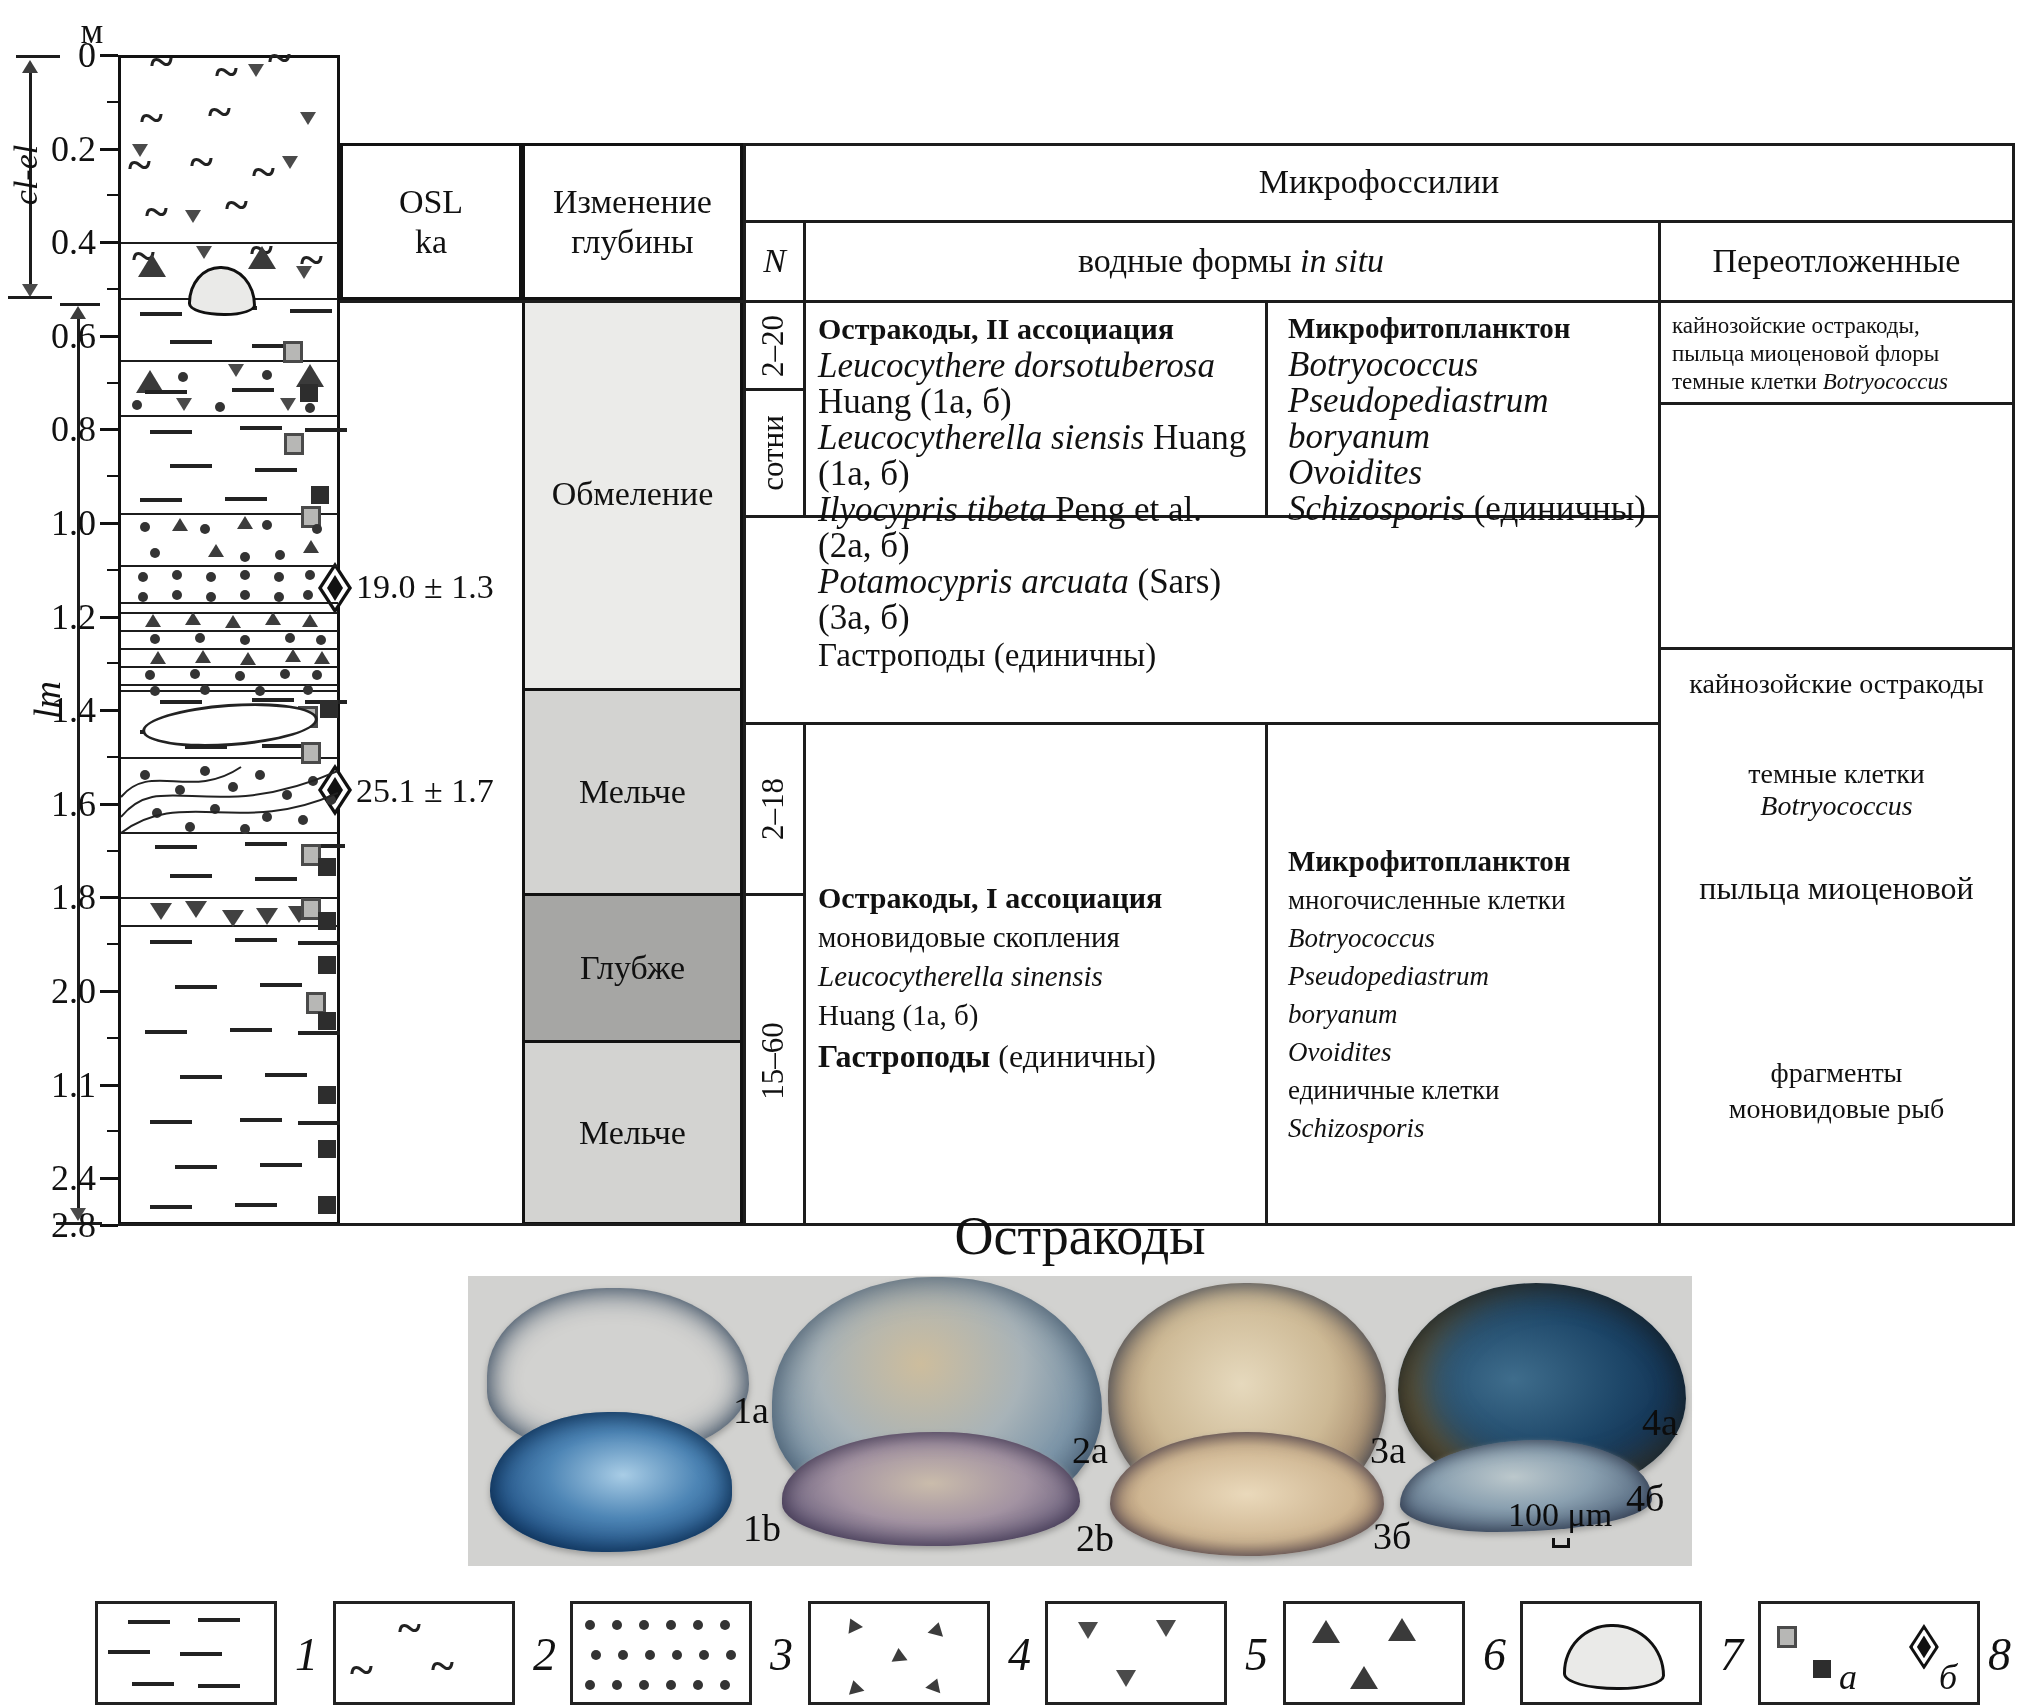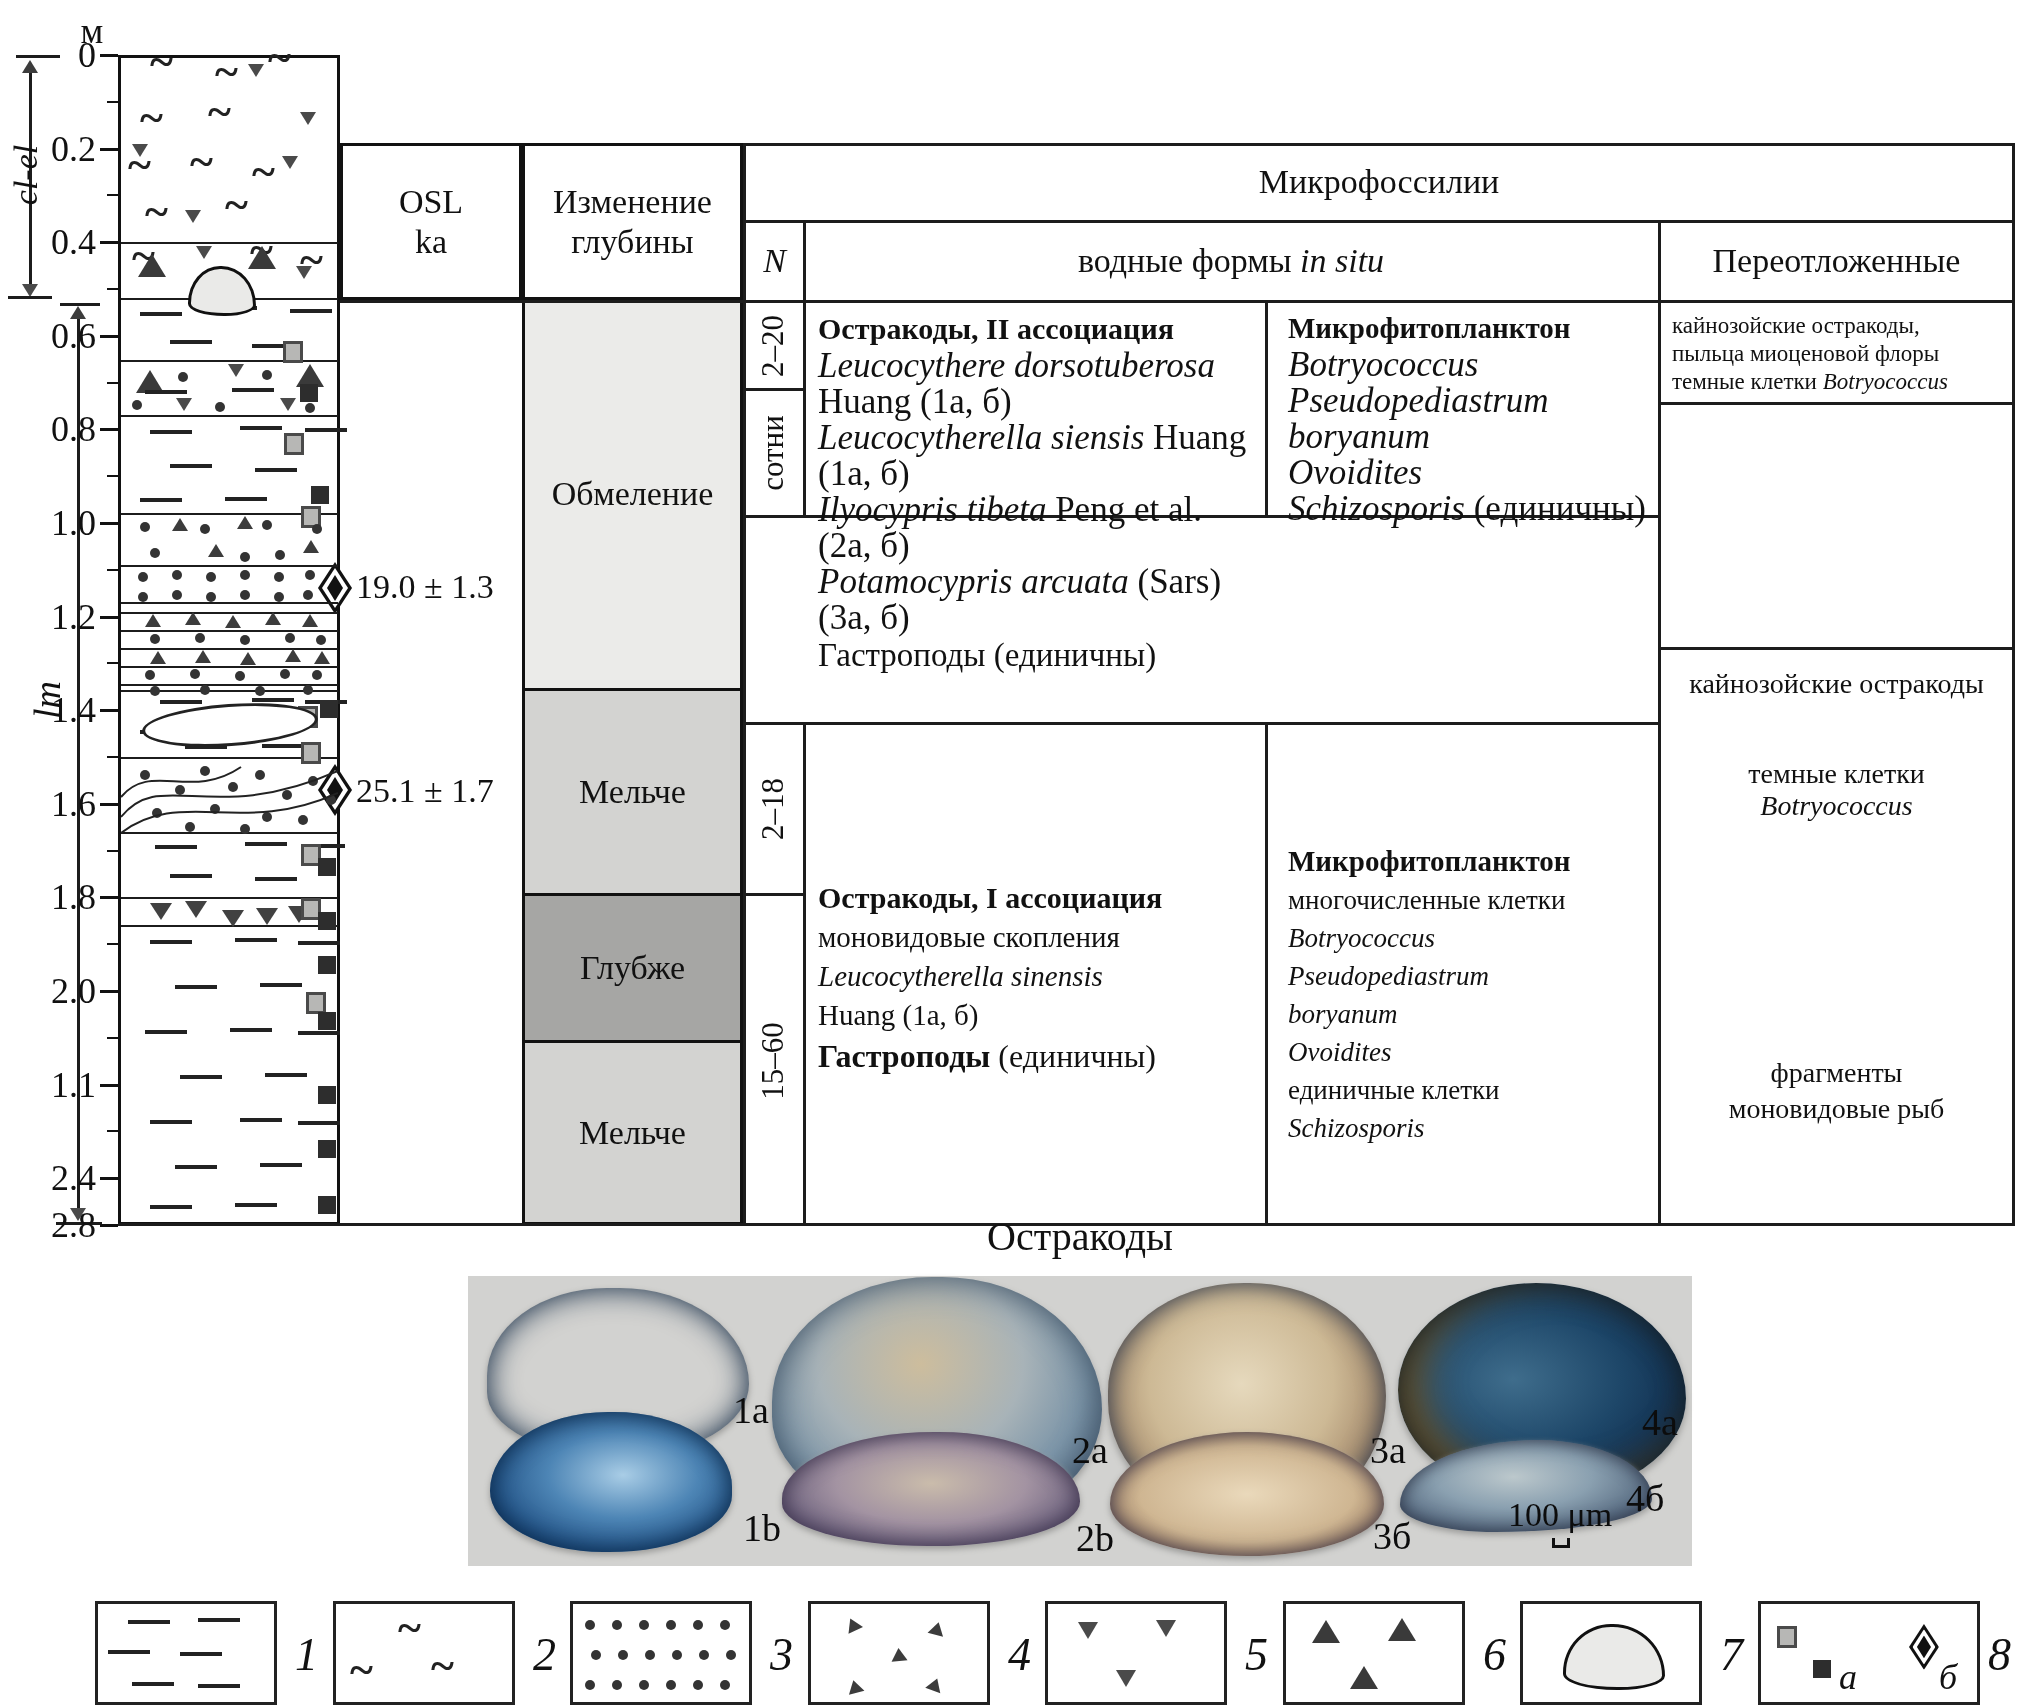--- a/index.html
+++ b/index.html
@@ -185,28 +185,29 @@
     <div class="it" style="font-size:27px;line-height:38px;">Schizosporis</div>
   </div>
 
   <div class="cellbox" style="left:1661px;top:650px;width:351px;height:575px;font-size:28px;text-align:center;">
     <div class="abs" style="left:0;top:18px;width:100%;">кайнозойские остракоды</div>
     <div class="abs" style="left:0;top:108px;width:100%;">
       <div>темные клетки</div>
       <div class="it">Botryococcus</div>
     </div>
     <div class="abs" style="left:0;top:218px;width:100%;font-size:32px;line-height:40px;">
+      <div>пыльца миоценовой</div>
     </div>
     <div class="abs" style="left:0;top:405px;width:100%;line-height:36px;">
       <div>фрагменты</div>
       <div>моновидовые рыб</div>
     </div>
   </div>
 
-  <div class="abs ctr" style="left:830px;top:1212px;width:500px;height:48px;font-size:40px;">Остракоды</div>
+  <div class="abs ctr" style="left:830px;top:1212px;width:500px;height:48px;font-size:54px;">Остракоды</div>
   <div class="cellbox" style="left:468px;top:1276px;width:1224px;height:290px;background:#d2d2d0;"></div>
 
   <div class="blob" style="left:487px;top:1288px;width:262px;height:168px;
        background:radial-gradient(ellipse at 35% 40%,#8fb9dd 0%,#3a6ea8 35%,#1c4励 0%,#1c4a7e 60%,#0d2c52 100%);
        border-radius:48% 52% 50% 50%/55% 60% 45% 40%;box-shadow:inset 0 0 30px #08203c,0 3px 6px #9a9a98;"></div>
   <div class="blob" style="left:490px;top:1412px;width:242px;height:140px;
        background:radial-gradient(ellipse at 55% 45%,#a9cde6 0%,#4d85b5 40%,#1e4e82 75%,#0e3158 100%);
        border-radius:50% 50% 52% 48%/58% 55% 42% 45%;box-shadow:inset 0 0 24px #0a2746,0 3px 6px #9a9a98;"></div>
   <div class="blob" style="left:772px;top:1277px;width:330px;height:248px;
        background:radial-gradient(ellipse at 45% 35%,#cdbd9d 0%,#a8b3b8 40%,#7c95a8 65%,#48617c 90%,#2c4258 100%);

